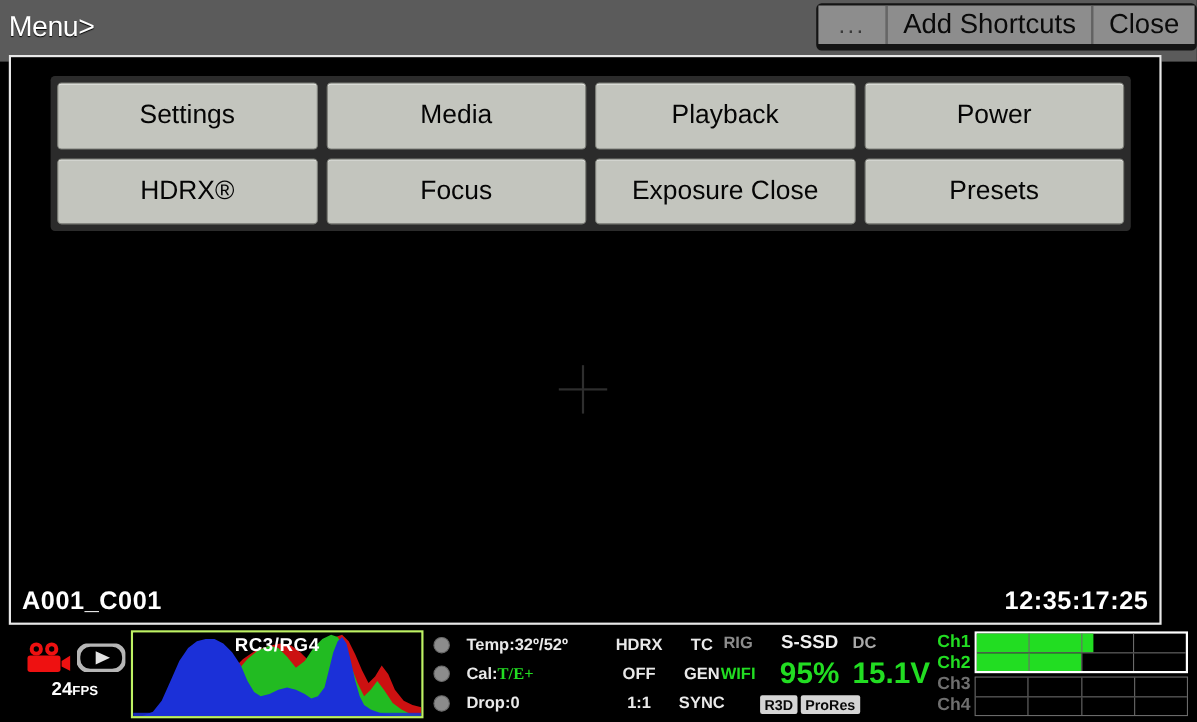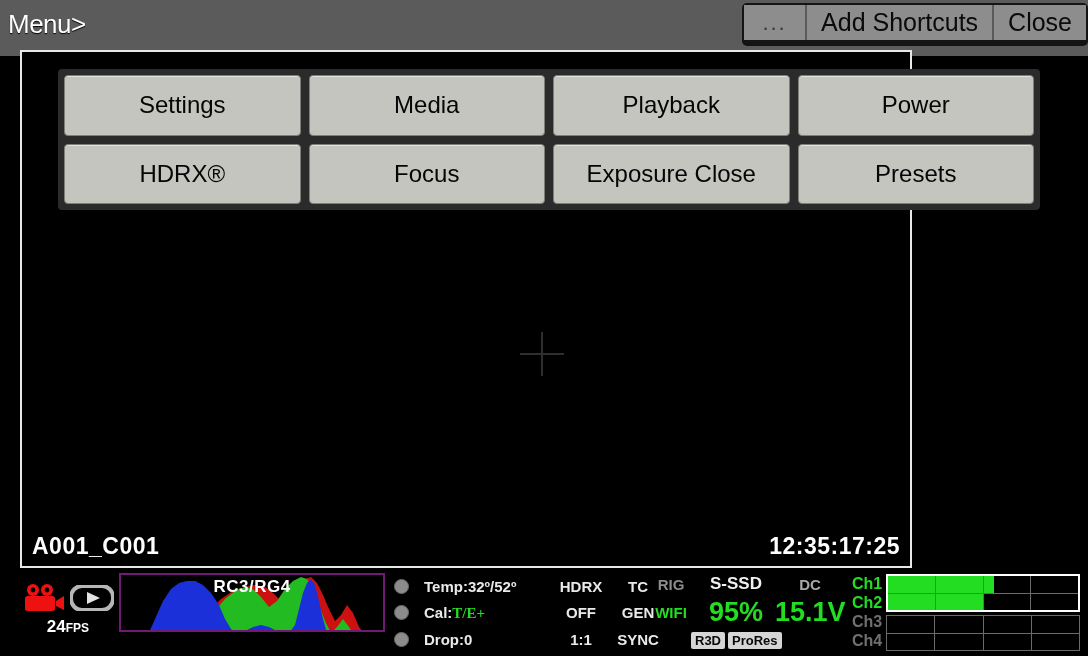--- a/index.html
+++ b/index.html
@@ -20,21 +20,21 @@
           align-items:center;justify-content:center;
           font-size:25px;font-weight:400;
           border-left:1px solid #5a5a5a;border-right:1px solid #5a5a5a;
           padding:0 14px;height:35px;box-sizing:border-box;}
   .tb-btn:first-child{border-left:none;}
   .tb-btn:last-child{border-right:none;}
   .tb-dots{width:62px;padding:0;font-size:22px;letter-spacing:2px;
            align-items:flex-end;padding-bottom:4px;color:#3a3a3a;}
 
   
-  .viewport{position:absolute;left:20px;top:50px;width:892px;height:518px;
+  .viewport{position:absolute;left:8px;top:50px;width:1048px;height:518px;
             background:#000;border:2px solid #e8e8e8;box-sizing:border-box;}
 
   
   .menu-panel{position:absolute;left:36px;top:17px;width:982px;height:141px;
               background:#2b2b2b;border-radius:4px;box-sizing:border-box;
               padding:6px;display:grid;
               grid-template-columns:repeat(4,1fr);
               grid-template-rows:repeat(2,1fr);
               gap:8px 8px;}
   .mbtn{background:#c3c5be;color:#050505;border-radius:4px;
@@ -61,22 +61,22 @@
              background:#000;}
 
   
   .rec-block{position:absolute;left:22px;top:10px;width:92px;}
   .rec-icons{display:flex;align-items:center;gap:6px;height:36px;}
   .fps-line{text-align:center;color:#fff;font-weight:bold;margin-top:1px;}
   .fps-num{font-size:17px;margin-top:46px;}
   .fps-unit{font-size:12px;}
 
   
-  .histo{position:absolute;left:119px;top:3px;width:266px;height:59px;
-         background:#000;border:2px solid #701a75;box-sizing:border-box;
+  .histo{position:absolute;left:119px;top:3px;width:266px;height:80px;
+         background:#000;border:2px solid #bef264;box-sizing:border-box;
          overflow:hidden;}
   .histo svg{display:block;}
   .histo-label{position:absolute;left:0;right:0;top:2px;text-align:center;
                color:#fff;font-size:17px;font-weight:bold;
                letter-spacing:0.5px;}
 
   
   .statgrid{position:absolute;left:390px;top:3px;width:260px;height:80px;
             display:grid;grid-template-columns:34px 128px 58px 56px;
             grid-template-rows:repeat(3,1fr);align-items:center;}
@@ -88,21 +88,21 @@
   .c-ctr{text-align:center;}
 
   
   .midgrid{position:absolute;left:645px;top:3px;width:200px;height:80px;}
   .mg-row1{display:flex;align-items:center;height:22px;}
   .mg-row2{display:flex;align-items:center;height:34px;justify-content:space-between;}
   .mg-rig{width:52px;text-align:center;font-size:15px;font-weight:bold;color:#8c8c8c;}
   .mg-wifi{width:52px;text-align:center;font-size:15px;font-weight:bold;color:#22dd22;}
   .mg-ssdlab{width:78px;text-align:center;font-size:17px;font-weight:bold;color:#f0f0f0;}
   .mg-ssdval{width:78px;text-align:center;font-size:27px;font-weight:bold;color:#22dd22;line-height:1;}
-  .mg-dclab{width:70px;text-align:center;font-size:15px;font-weight:bold;color:#a9a9a9;}
+  .mg-dclab{width:70px;text-align:left;font-size:15px;font-weight:bold;color:#a9a9a9;}
   .mg-dcval{width:70px;text-align:center;font-size:27px;font-weight:bold;color:#22dd22;line-height:1;}
   .badges{display:flex;gap:3px;margin-left:46px;margin-top:3px;}
   .badge{background:#d5d5d5;color:#080808;font-size:13px;font-weight:bold;
          padding:1px 4px;border-radius:2px;}
 
   
   .audio{position:absolute;left:852px;top:4px;width:228px;height:78px;
          display:flex;}
   .ch-labels{width:34px;display:flex;flex-direction:column;}
   .ch-lab{height:19px;font-size:16px;font-weight:bold;line-height:19px;}

